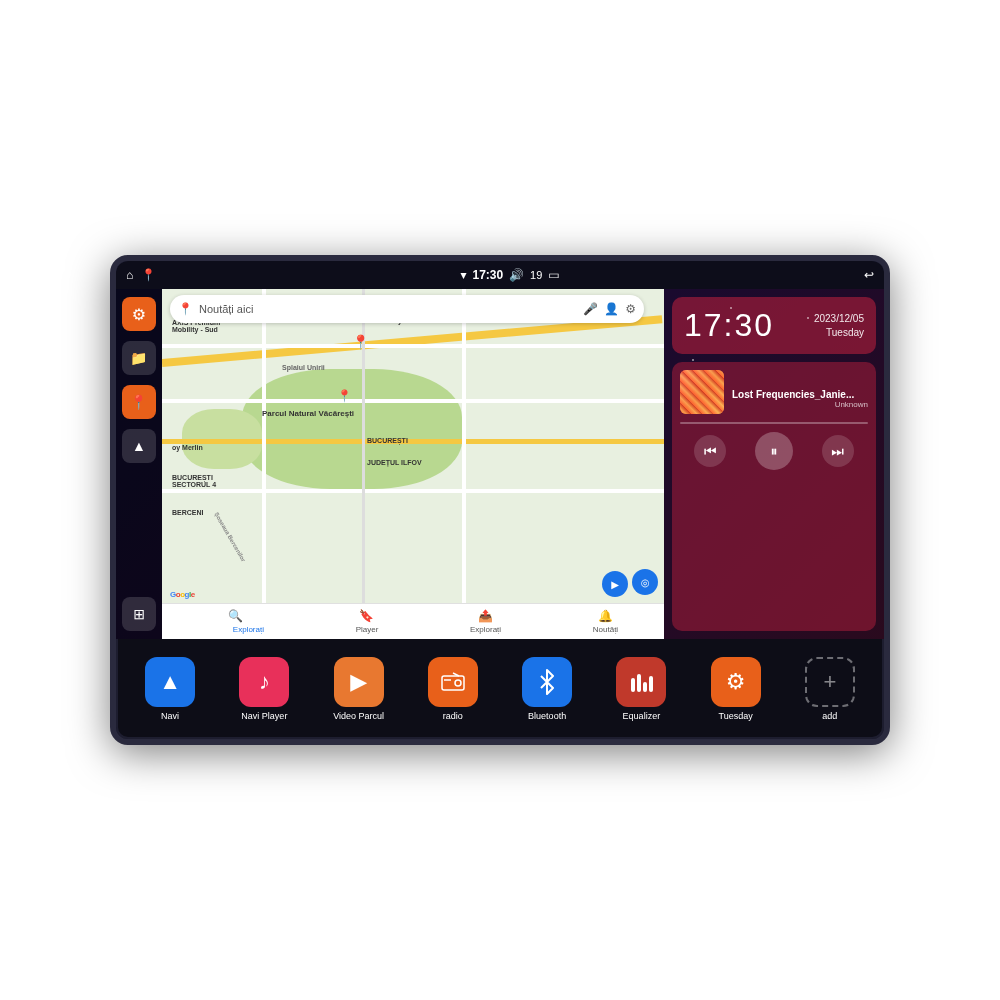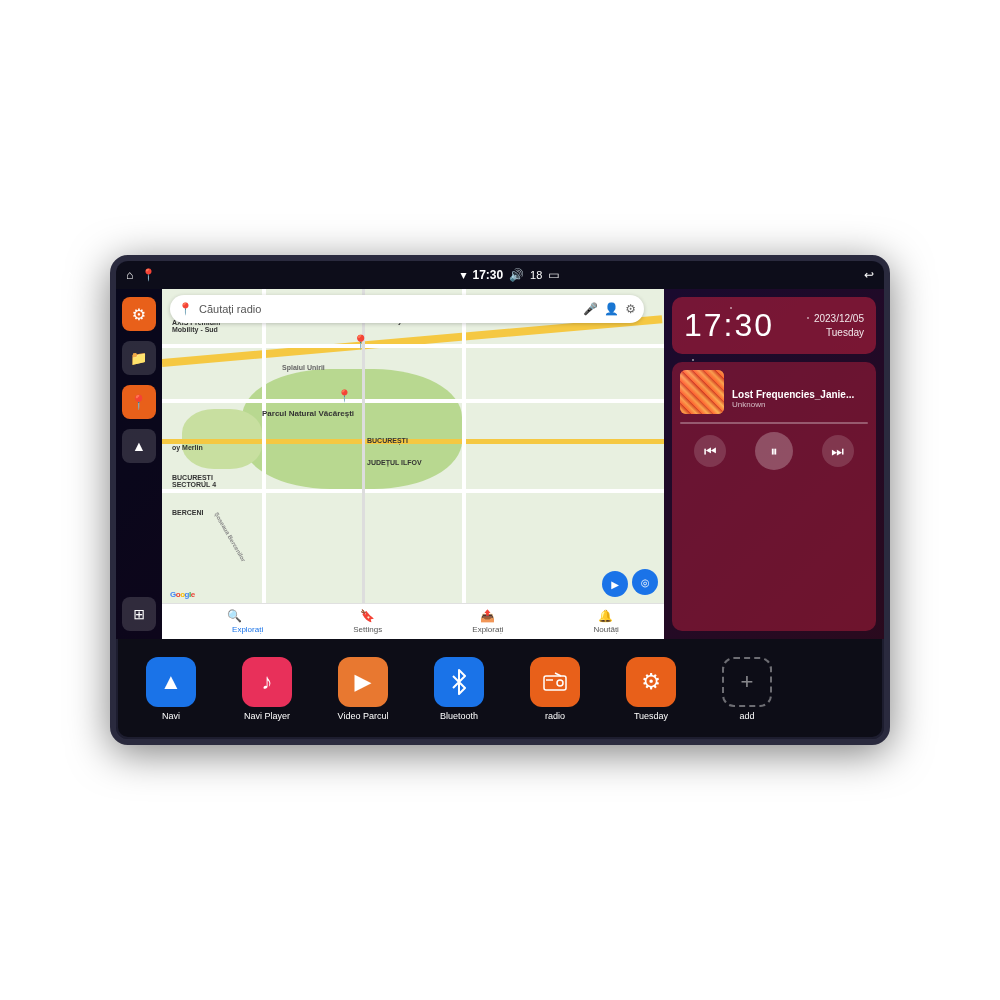--- a/index.html
+++ b/index.html
@@ -241,20 +241,21 @@
       font-size: 10px;
       font-weight: bold;
       white-space: nowrap;
       overflow: hidden;
       text-overflow: ellipsis;
       margin-top: 13px;
     }
     .music-artist {
       color: rgba(255,255,255,0.7);
       font-size: 8px;
+      text-align: right;
     }
     .music-progress {
       width: 100%;
       height: 2px;
       background: rgba(255,255,255,0.3);
       border-radius: 1px;
       margin-bottom: 8px;
     }
     .music-controls {
       display: flex;
@@ -344,21 +345,21 @@
 
   <div class="status-bar">
     <div class="status-left">
       <span class="status-icon">⌂</span>
       <span class="status-icon">📍</span>
     </div>
     <div class="status-center">
       <span class="status-icon">▾</span>
       <span class="status-time">17:30</span>
       <span class="status-icon">🔊</span>
-      <span class="status-icon" style="color:white;font-size:11px;">18</span>
+      <span class="status-icon" style="color:white;font-size:11px;">19</span>
       <span class="status-icon">▭</span>
     </div>
     <div class="status-right">
       <span class="status-icon">↩</span>
     </div>
   </div>
 
   <div class="main-content">
 
     <div class="star-bg">
@@ -427,34 +428,34 @@
           </div>
 
           <div class="map-locate-btn">
             <span style="font-size:10px;">◎</span>
           </div>
 
           <div style="position:absolute;bottom:42px;right:36px;width:26px;height:26px;background:#1a73e8;border-radius:50%;display:flex;align-items:center;justify-content:center;color:white;font-size:10px;z-index:5;">▶</div>
 
           <div class="map-search-bar">
             <span style="color:#4285F4;font-size:12px;">📍</span>
-            <span style="font-size:11px;color:#555;flex:1;">Căutați radio</span>
+            <span style="font-size:11px;color:#555;flex:1;">Noutăți aici</span>
             <span style="font-size:12px;color:#666;">🎤</span>
             <span style="font-size:12px;color:#1a73e8;">👤</span>
             <span style="font-size:12px;color:#666;">⚙</span>
           </div>
 
           <div class="map-bottom-bar">
             <div class="map-bottom-item">
               <span style="color:#1a73e8;font-size:12px;">🔍</span>
               <span style="font-size:8px;color:#1a73e8;margin-left:25px;">Explorați</span>
             </div>
             <div class="map-bottom-item">
               <span style="font-size:12px;">🔖</span>
-              <span style="font-size:8px;">Settings</span>
+              <span style="font-size:8px;">Player</span>
             </div>
             <div class="map-bottom-item">
               <span style="font-size:12px;">📤</span>
               <span style="font-size:8px;">Explorați</span>
             </div>
             <div class="map-bottom-item">
               <span style="font-size:12px;">🔔</span>
               <span style="font-size:8px;">Noutăți</span>
             </div>
           </div>
@@ -511,39 +512,50 @@
       </div>
       <span class="app-label">Navi Player</span>
     </div>
     <div class="app-item">
       <div class="app-icon video">
         <span style="color:white;font-size:22px;">▶</span>
       </div>
       <span class="app-label">Video Parcul</span>
     </div>
     <div class="app-item">
-      <div class="app-icon bluetooth">
-        <svg width="26" height="26" viewBox="0 0 26 26">
-          <polyline points="7,7 19,19 13,25 13,1 19,7 7,19" fill="none" stroke="white" stroke-width="2" stroke-linejoin="round"></polyline>
-        </svg>
-      </div>
-      <span class="app-label">Bluetooth</span>
-    </div>
-    <div class="app-item">
       <div class="app-icon radio" style="background:#e8601a;">
         <svg width="28" height="28" viewBox="0 0 28 28">
           <rect x="3" y="8" width="22" height="14" rx="2" fill="none" stroke="white" stroke-width="1.5"></rect>
           <line x1="5" y1="12" x2="12" y2="12" stroke="white" stroke-width="1.5"></line>
           <circle cx="19" cy="15" r="3" fill="none" stroke="white" stroke-width="1.5"></circle>
           <line x1="14" y1="5" x2="20" y2="8" stroke="white" stroke-width="1.5"></line>
         </svg>
       </div>
       <span class="app-label">radio</span>
     </div>
     <div class="app-item">
+      <div class="app-icon bluetooth">
+        <svg width="26" height="26" viewBox="0 0 26 26">
+          <polyline points="7,7 19,19 13,25 13,1 19,7 7,19" fill="none" stroke="white" stroke-width="2" stroke-linejoin="round"></polyline>
+        </svg>
+      </div>
+      <span class="app-label">Bluetooth</span>
+    </div>
+    <div class="app-item">
+      <div class="app-icon equalizer">
+        <svg width="28" height="28" viewBox="0 0 28 28">
+          <rect x="4" y="10" width="4" height="14" rx="2" fill="white"></rect>
+          <rect x="10" y="6" width="4" height="18" rx="2" fill="white"></rect>
+          <rect x="16" y="14" width="4" height="10" rx="2" fill="white"></rect>
+          <rect x="22" y="8" width="4" height="16" rx="2" fill="white"></rect>
+        </svg>
+      </div>
+      <span class="app-label">Equalizer</span>
+    </div>
+    <div class="app-item">
       <div class="app-icon settings">
         <span style="color:white;font-size:22px;">⚙</span>
       </div>
       <span class="app-label">Tuesday</span>
     </div>
     <div class="app-item">
       <div class="app-icon add">
         <span style="color:rgba(255,255,255,0.5);font-size:22px;">+</span>
       </div>
       <span class="app-label">add</span>

